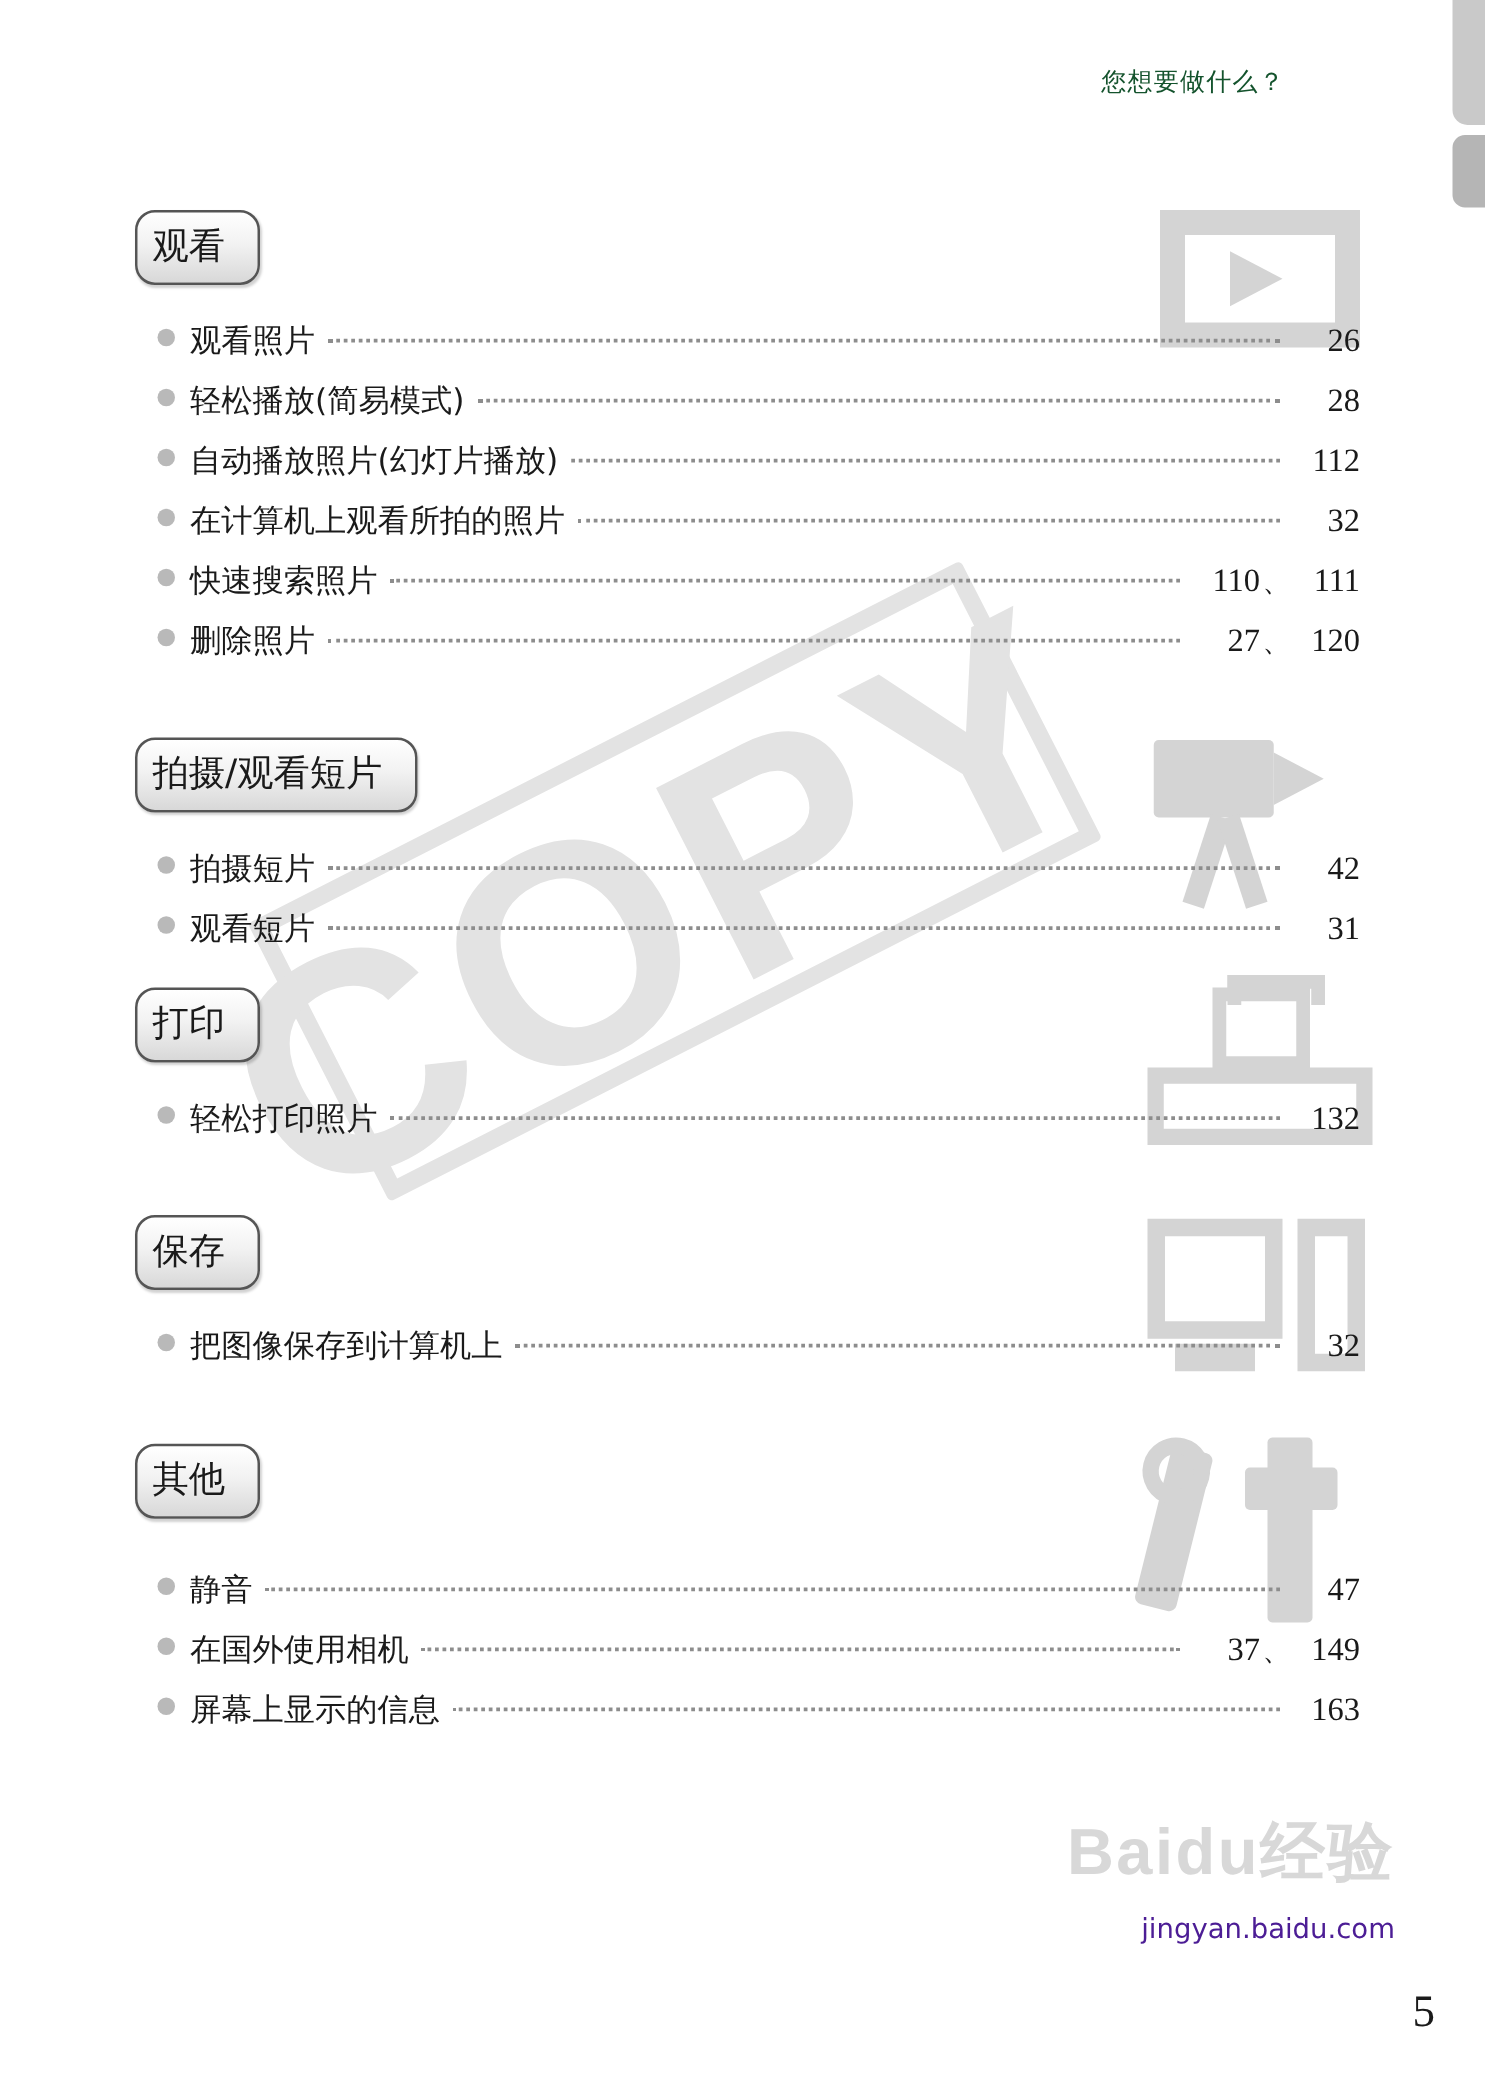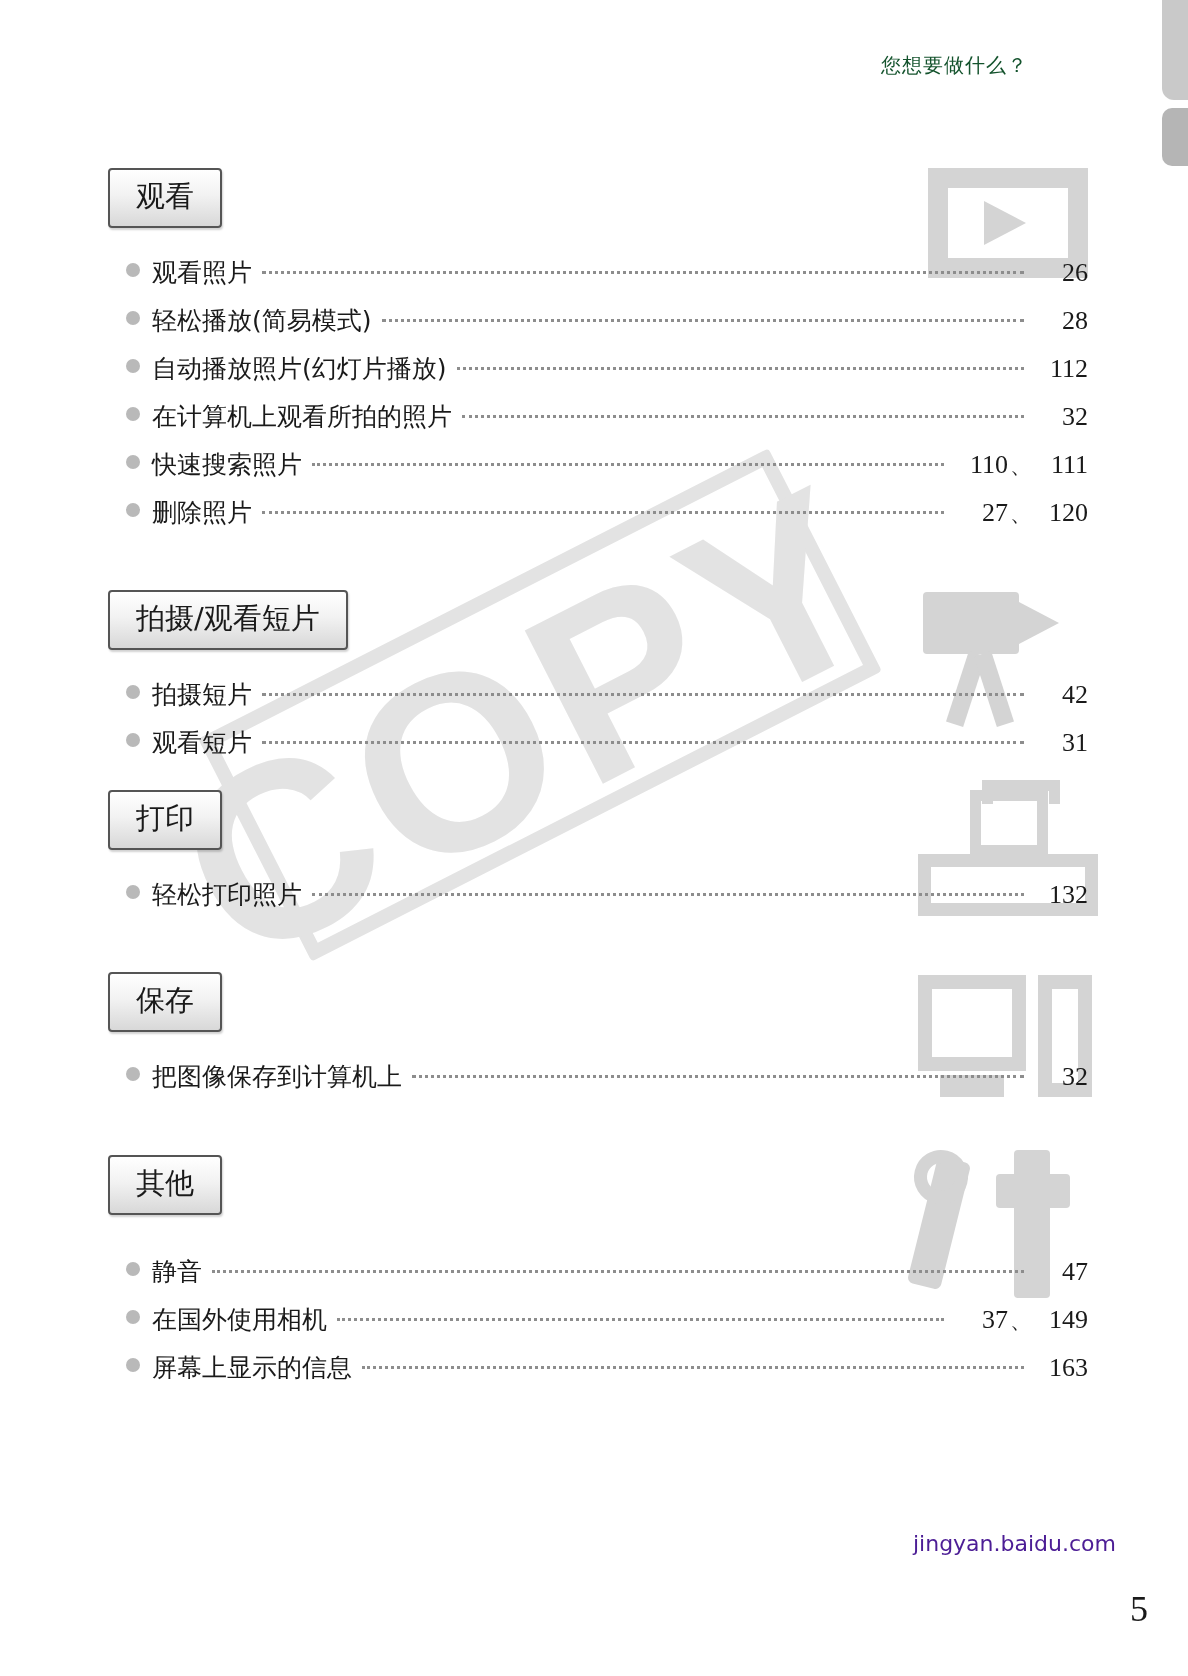--- a/index.html
+++ b/index.html
@@ -86,23 +86,23 @@
     z-index: 3;
   }
   .section {
     position: absolute;
     left: 108px;
     width: 980px;
   }
   .section-title {
     display: inline-block;
     border: 2px solid #555;
-    border-radius: 4px;
+    border-radius: 16px;
     background: linear-gradient(to bottom, #ffffff 0%, #f2f2f2 45%, #d8d8d8 100%);
-    padding: 7px 26px 9px 26px;
+    padding: 7px 26px 9px 12px;
     font-size: 29px;
     color: #1a1a1a;
     font-family: "DejaVu Sans", "Liberation Sans", sans-serif;
     box-shadow: 1px 2px 2px rgba(0,0,0,0.18);
   }
   .entries {
     margin-top: 14px;
   }
   .entry {
     display: flex;
@@ -526,18 +526,19 @@
           <span class="dots"></span>
           <span class="pages"><span class="pg">163</span></span>
         </div>
 
       </div>
     </div>
 
   </div>
 
   <div class="baidu">
+    <div class="b1">Baidu经验</div>
     <div class="b2">jingyan.baidu.com</div>
   </div>
 
   <div class="page-number">5</div>
 
 </div>
 
 </body></html>

